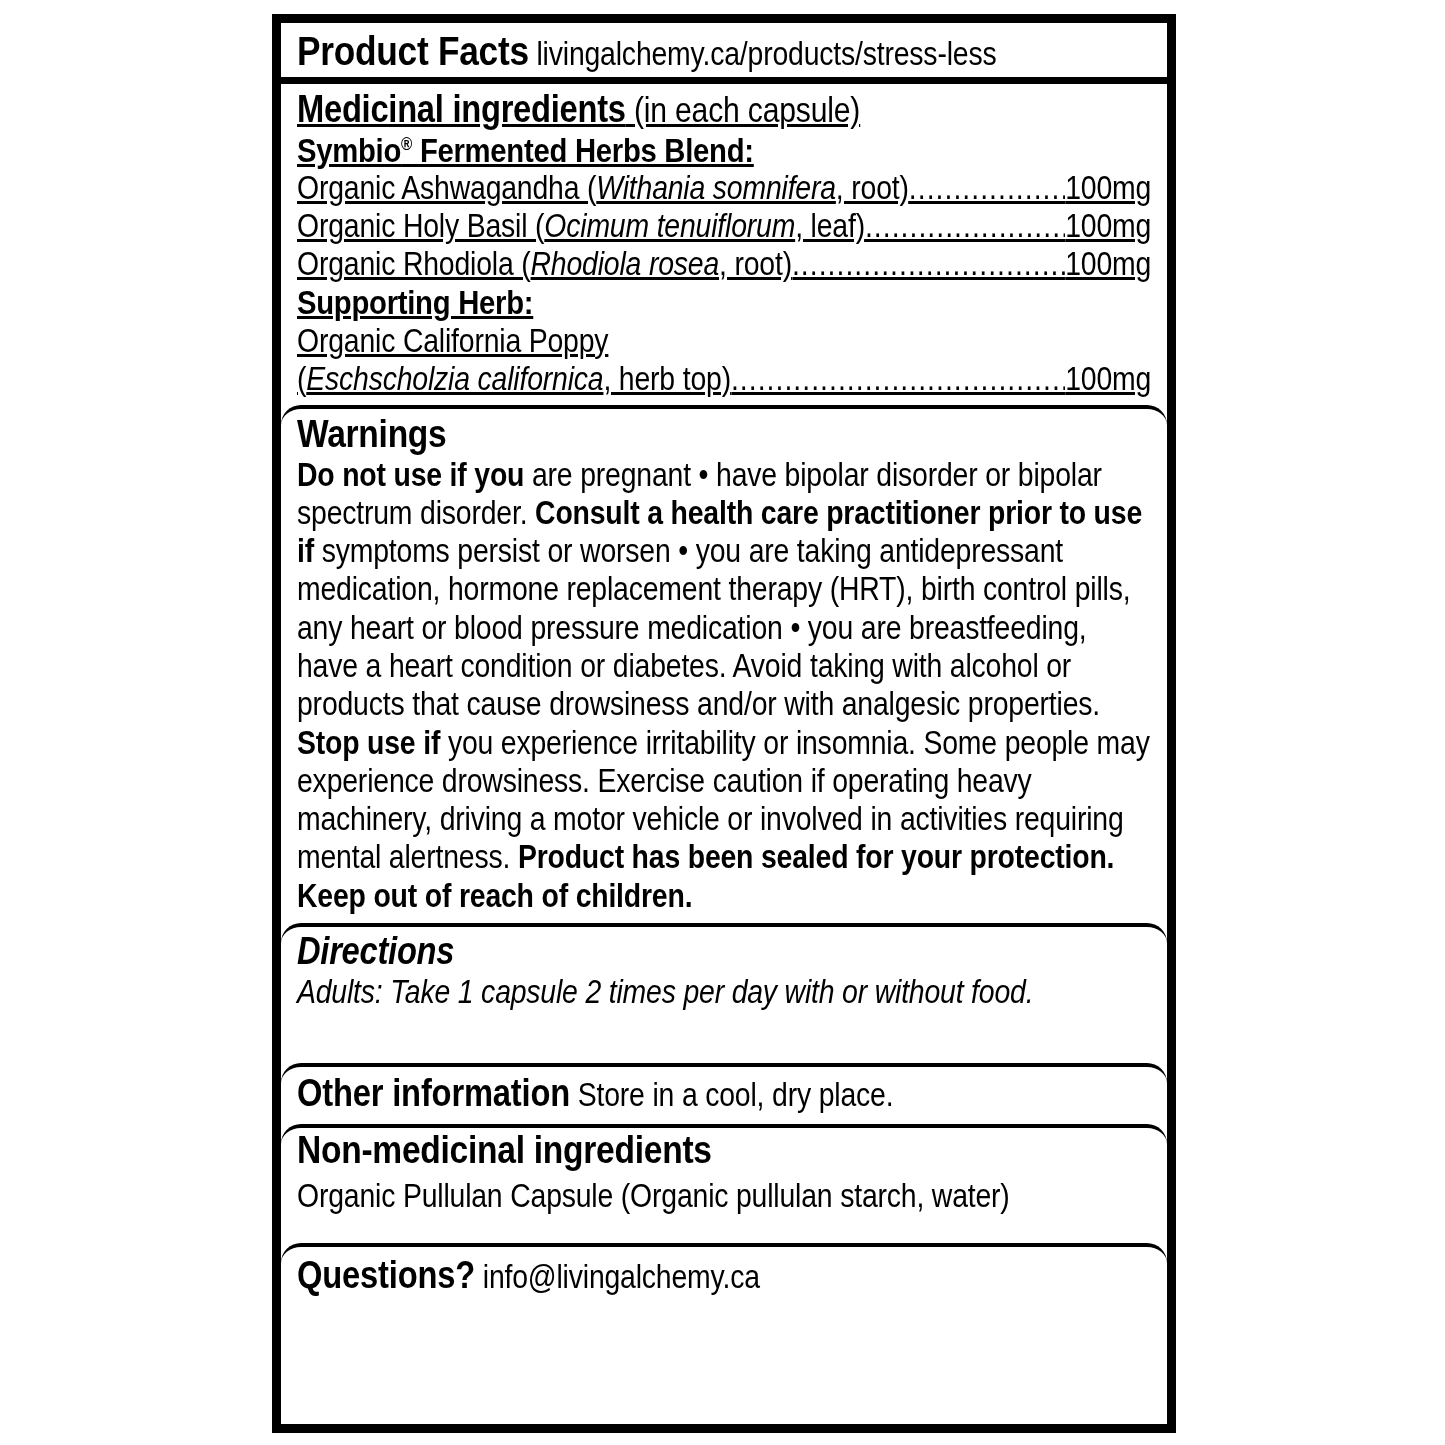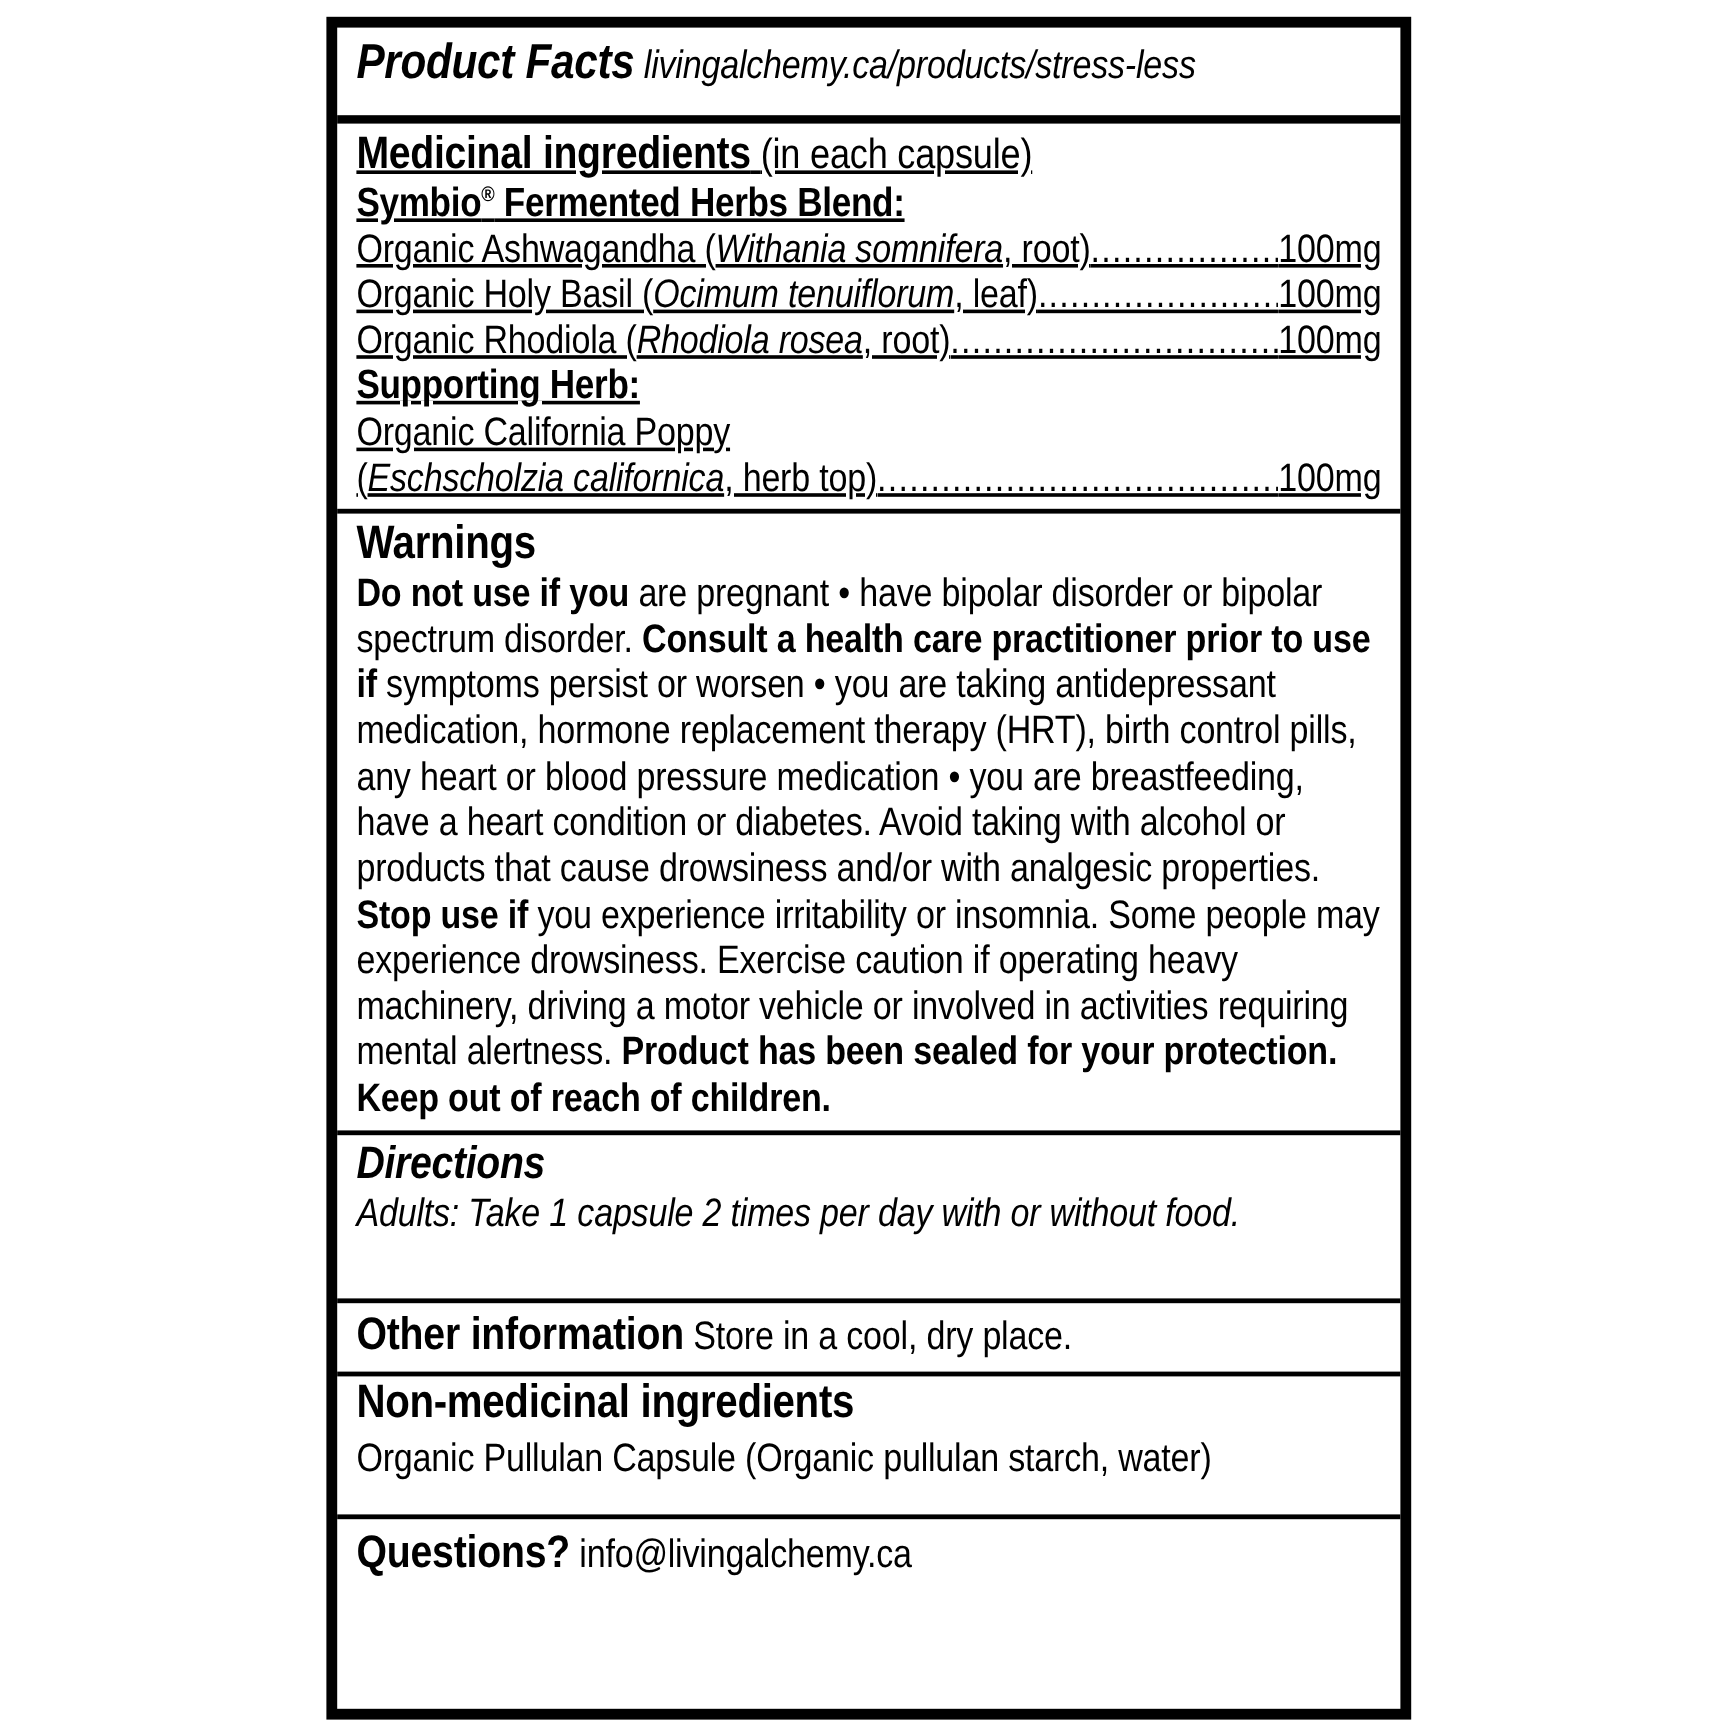--- a/index.html
+++ b/index.html
@@ -24,21 +24,21 @@
     box-sizing: border-box;
     border: 9px solid #000000;
     background: #ffffff;
   }
 
   .section {
     box-sizing: border-box;
     padding: 4px 16px 8px 16px;
   }
   .div-thick { border-top: 7px solid #000000; text-decoration: underline; }
-  .div-thin  { border-top: 4px solid #000000; }
+  .div-thin  { border-top: 4px solid #000000; border-radius: 20px; }
 
   
   .sq {
     display: block;
     transform: scaleX(0.86);
     transform-origin: left center;
     width: 116.3%;
   }
 
   .hdr-xl {
@@ -105,21 +105,21 @@
   }
   .leader-row .amt { flex: 0 0 auto; white-space: nowrap; }
 
   .para { display: block; }
 </style>
 </head>
 <body>
 
 <div id="label">
 
-  <div class="section" style="padding-top:6px;padding-bottom:23px;font-style:italic;">
+  <div class="section" style="padding-top:6px;padding-bottom:4px;">
     <span class="sq">
       <span class="hdr-xl row-inline">
         <span class="lead">Product Facts</span><span class="reg-after"> <span>livingalchemy.ca/products/stress-less</span></span>
       </span>
     </span>
   </div>
 
   <div class="section div-thick" style="padding-top:5px;padding-bottom:7px;">
     <span class="sq">
       <span class="hdr-lg row-inline">

